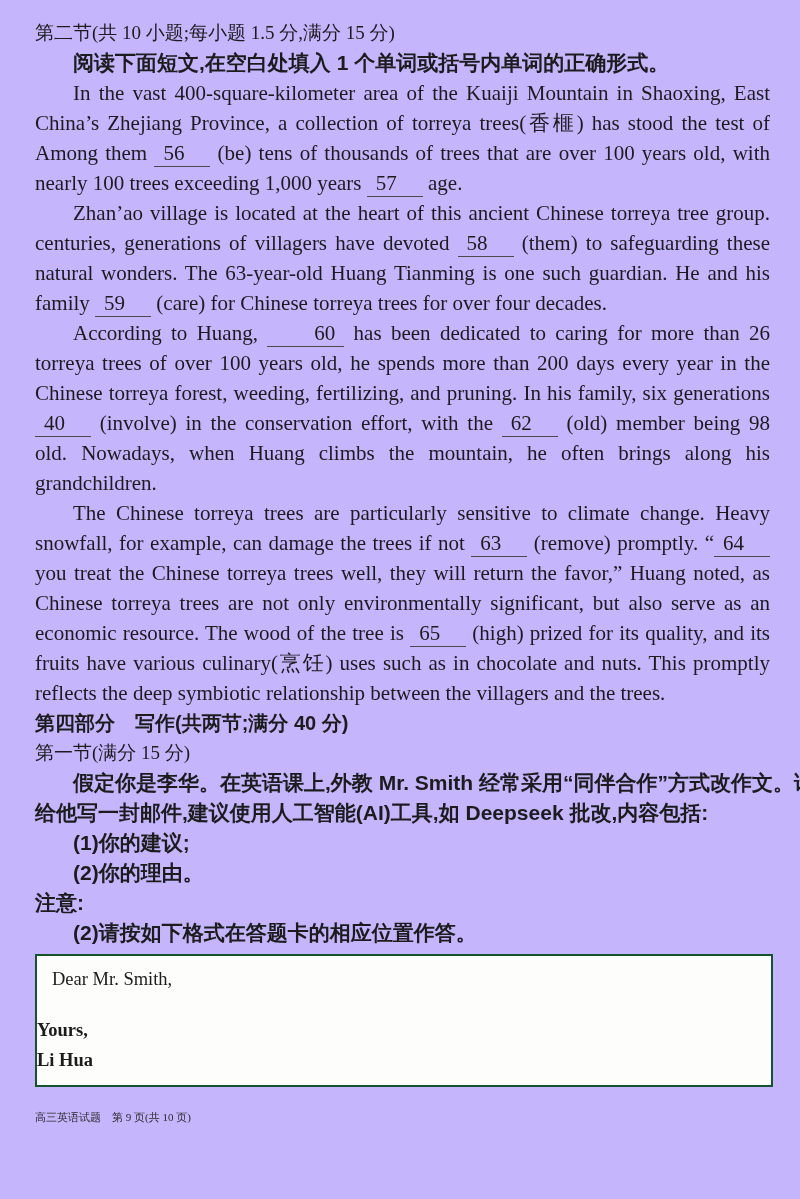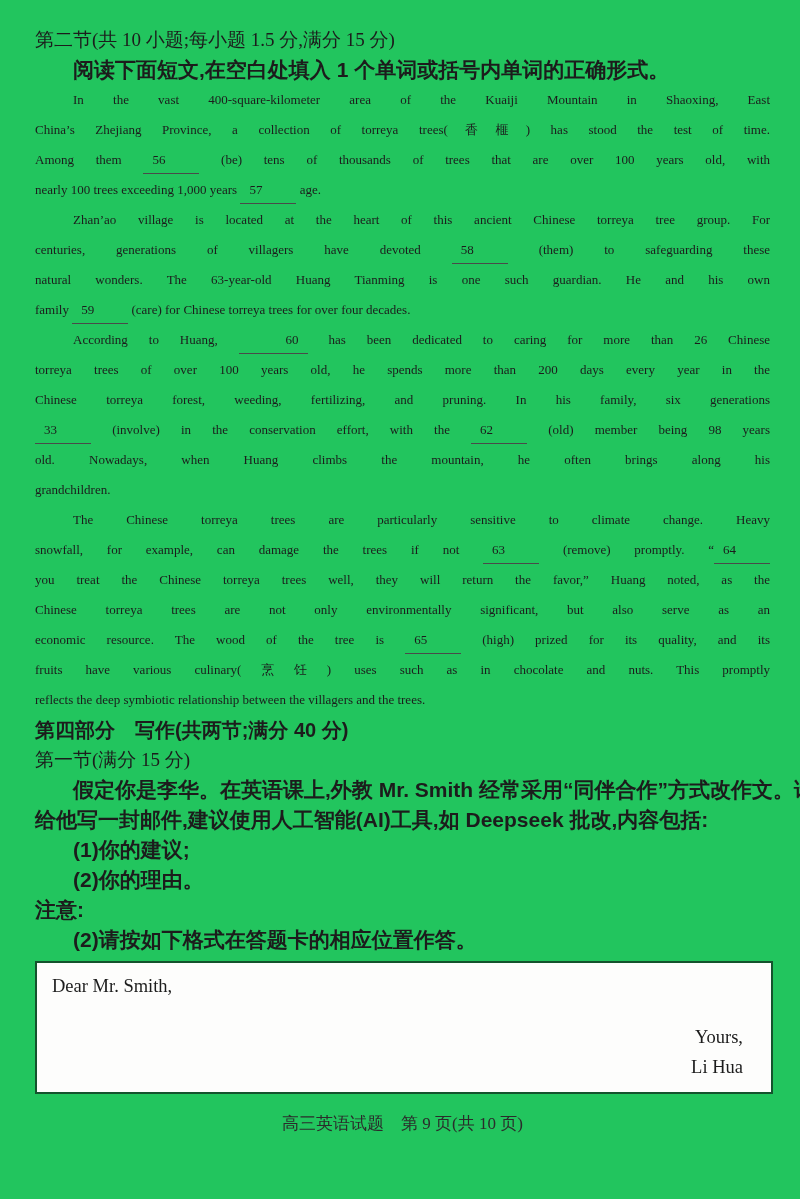--- a/index.html
+++ b/index.html
@@ -1,43 +1,43 @@
 <!DOCTYPE html>
 <html><head>
 <meta charset="utf-8">
 <style>
   html, body { margin: 0; padding: 0; background: #ffffff; }
   .page {
     position: relative;
     width: 800px;
     height: 1199px;
     box-sizing: border-box;
-    background: #22c55e;
+    background: #c4b5fd;
     color: #1c1c1c;
-    padding: 25px 30px 0 35px;
+    padding: 18px 30px 0 35px;
     font-family: "Liberation Serif", "DejaVu Serif", serif;
     overflow: hidden;
   }
   
   .cn-line {
     font-size: 19px;
     line-height: 30px;
     white-space: nowrap;
   }
   .cn-serif { font-family: "Liberation Serif", "DejaVu Serif", serif; font-weight: 400; }
   .cn-hei {
     font-family: "Liberation Sans", "DejaVu Sans", sans-serif;
     font-weight: 700;
     font-size: 21px;
   }
   .cn-big { font-size: 20px; }
   .indent { padding-left: 38px; }
   
   .en-line {
-    font-size: 13px;
+    font-size: 21px;
     line-height: 30px;
     text-align: justify;
     text-align-last: justify;
     height: 30px;
     overflow: hidden;
   }
   .en-line.first { text-indent: 38px; }
   .en-line.last { text-align-last: left; }
   .blank {
     display: inline-block;
@@ -60,30 +60,31 @@
     display: flex;
     flex-direction: column;
   }
   .salutation {
     font-size: 18.5px;
     line-height: 30px;
     margin: 8px 0 0 15px;
   }
   .closing-wrap { margin-top: auto; }
   .box-right {
-    text-align: right;
+    text-align: left;
     padding-right: 28px;
     font-size: 18.5px;
     line-height: 30px;
+    font-weight: bold;
   }
   .signature { margin-bottom: 10px; }
   .footer {
     margin-top: 18px;
-    text-align: center;
-    font-size: 17px;
+    text-align: left;
+    font-size: 11px;
     line-height: 24px;
     color: #2b2b2b;
     font-family: "Liberation Serif", "DejaVu Serif", serif;
   }
 </style>
 </head>
 <body>
 
 <div class="page">
 
@@ -96,21 +97,21 @@
       <div class="en-line">China’s Zhejiang Province, a collection of torreya trees(香榧) has stood the test of time.</div>
       <div class="en-line">Among them <span class="blank">56</span> (be) tens of thousands of trees that are over 100 years old, with</div>
       <div class="en-line last">nearly 100 trees exceeding 1,000 years <span class="blank">57</span> age.</div>
       <div class="en-line first">Zhan’ao village is located at the heart of this ancient Chinese torreya tree group. For</div>
       <div class="en-line">centuries, generations of villagers have devoted <span class="blank">58</span> (them) to safeguarding these</div>
       <div class="en-line">natural wonders. The 63-year-old Huang Tianming is one such guardian. He and his own</div>
       <div class="en-line last">family <span class="blank">59</span> (care) for Chinese torreya trees for over four decades.</div>
       <div class="en-line first">According to Huang, <span class="blank">60</span> has been dedicated to caring for more than 26 Chinese</div>
       <div class="en-line">torreya trees of over 100 years old, he spends more than 200 days every year in the</div>
       <div class="en-line">Chinese torreya forest, weeding, fertilizing, and pruning. In his family, six generations</div>
-      <div class="en-line"><span class="blank">33</span> (involve) in the conservation effort, with the <span class="blank">62</span> (old) member being 98 years</div>
+      <div class="en-line"><span class="blank">40</span> (involve) in the conservation effort, with the <span class="blank">62</span> (old) member being 98 years</div>
       <div class="en-line">old. Nowadays, when Huang climbs the mountain, he often brings along his</div>
       <div class="en-line last">grandchildren.</div>
       <div class="en-line first">The Chinese torreya trees are particularly sensitive to climate change. Heavy</div>
       <div class="en-line">snowfall, for example, can damage the trees if not <span class="blank">63</span> (remove) promptly. “<span class="blank">64</span></div>
       <div class="en-line">you treat the Chinese torreya trees well, they will return the favor,” Huang noted, as the</div>
       <div class="en-line">Chinese torreya trees are not only environmentally significant, but also serve as an</div>
       <div class="en-line">economic resource. The wood of the tree is <span class="blank">65</span> (high) prized for its quality, and its</div>
       <div class="en-line">fruits have various culinary(烹饪) uses such as in chocolate and nuts. This promptly</div>
       <div class="en-line last">reflects the deep symbiotic relationship between the villagers and the trees.</div>
     </div>

